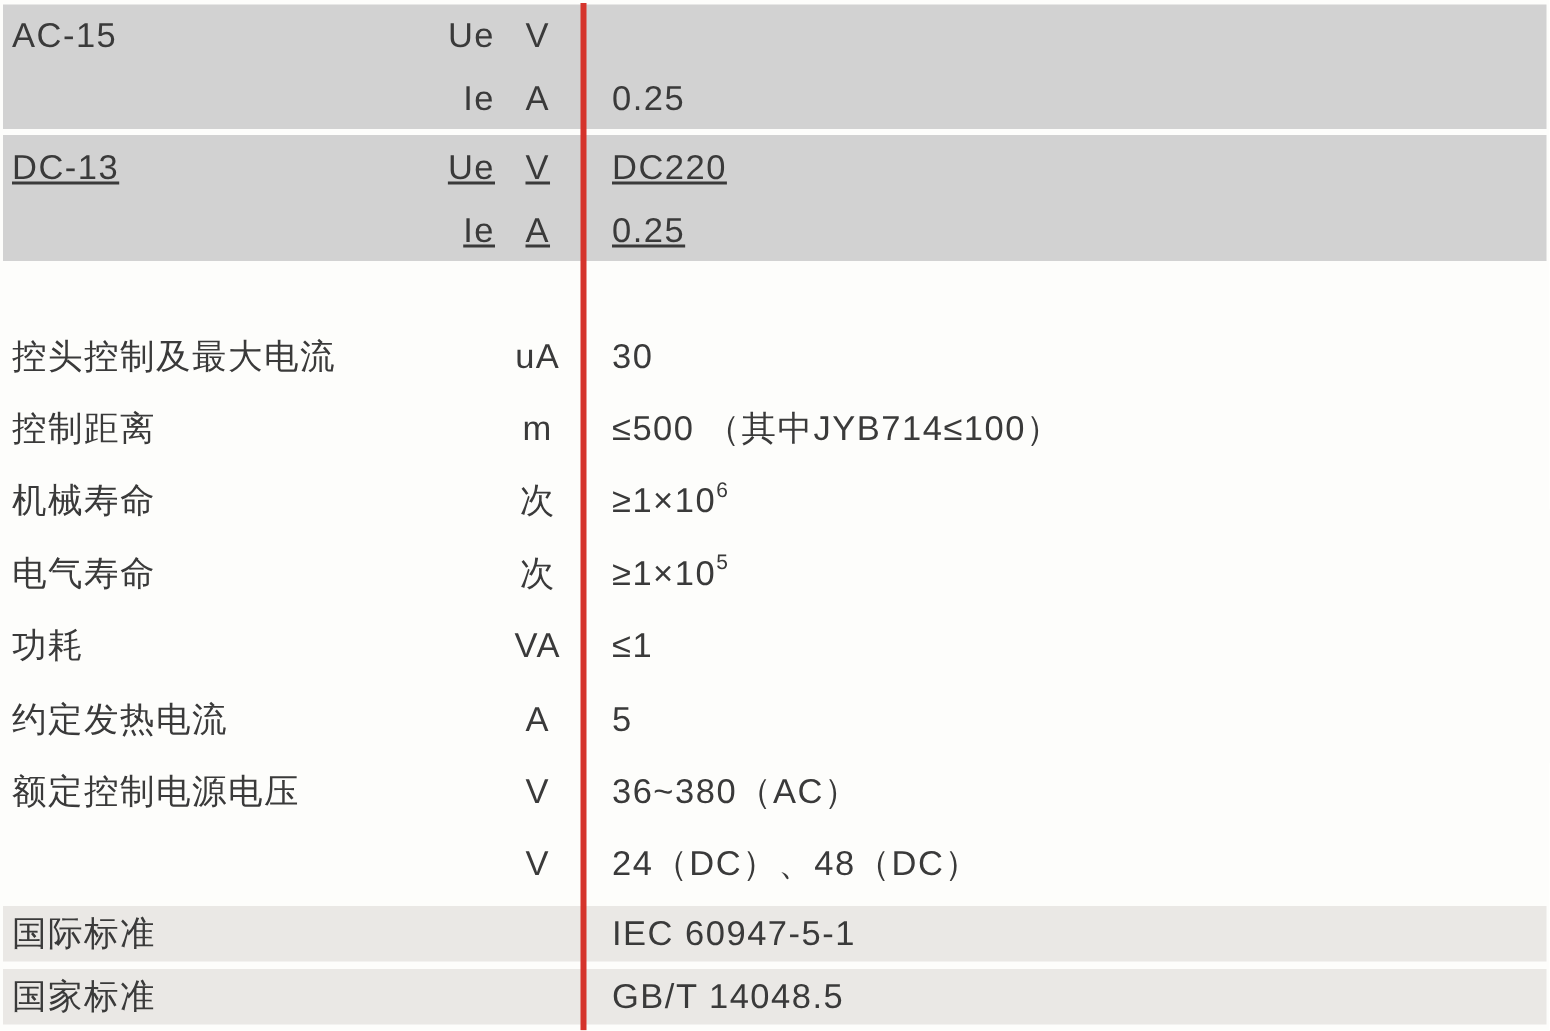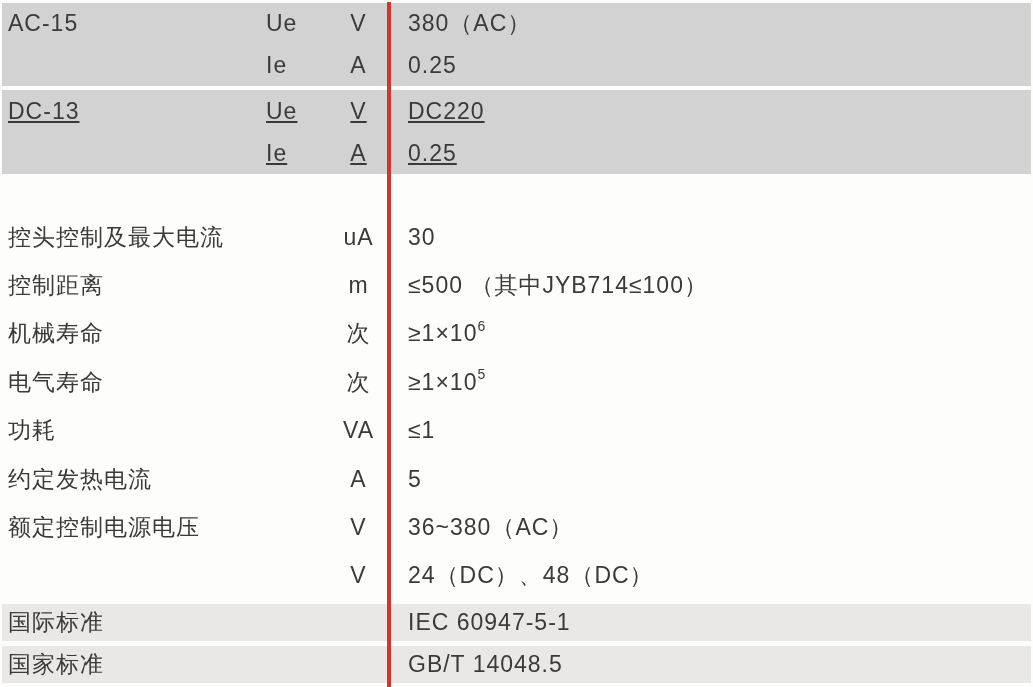--- a/index.html
+++ b/index.html
@@ -39,21 +39,21 @@
 
   .row {
     flex: 1;
     display: grid;
     grid-template-columns: 222px 100px 57px 1fr;
     align-items: center;
     padding-left: 6px;
   }
   .cell { white-space: nowrap; overflow: visible; }
   .cell.label  { text-align: left; }
-  .cell.symbol { text-align: left; margin-left: 36px; }
+  .cell.symbol { text-align: right; }
   .cell.unit   { text-align: center; }
   .cell.value  { padding-left: 21px; }
   .cell.value sup {
     font-size: 14px;
     letter-spacing: 0;
     position: relative;
     top: -2px;
     line-height: 0;
   }
 
@@ -72,21 +72,20 @@
 
 <div class="sheet">
 
   <div class="spacer sp-3"></div>
 
   <div class="block bg-gray h-83">
     <div class="row">
       <div class="cell label">AC-15</div>
       <div class="cell symbol">Ue</div>
       <div class="cell unit">V</div>
-      <div class="cell value"><span>380（AC）</span></div>
     </div>
     <div class="row">
       <div class="cell label"></div>
       <div class="cell symbol">Ie</div>
       <div class="cell unit">A</div>
       <div class="cell value"><span>0.25</span></div>
     </div>
   </div>
 
   <div class="spacer sp-4"></div>

